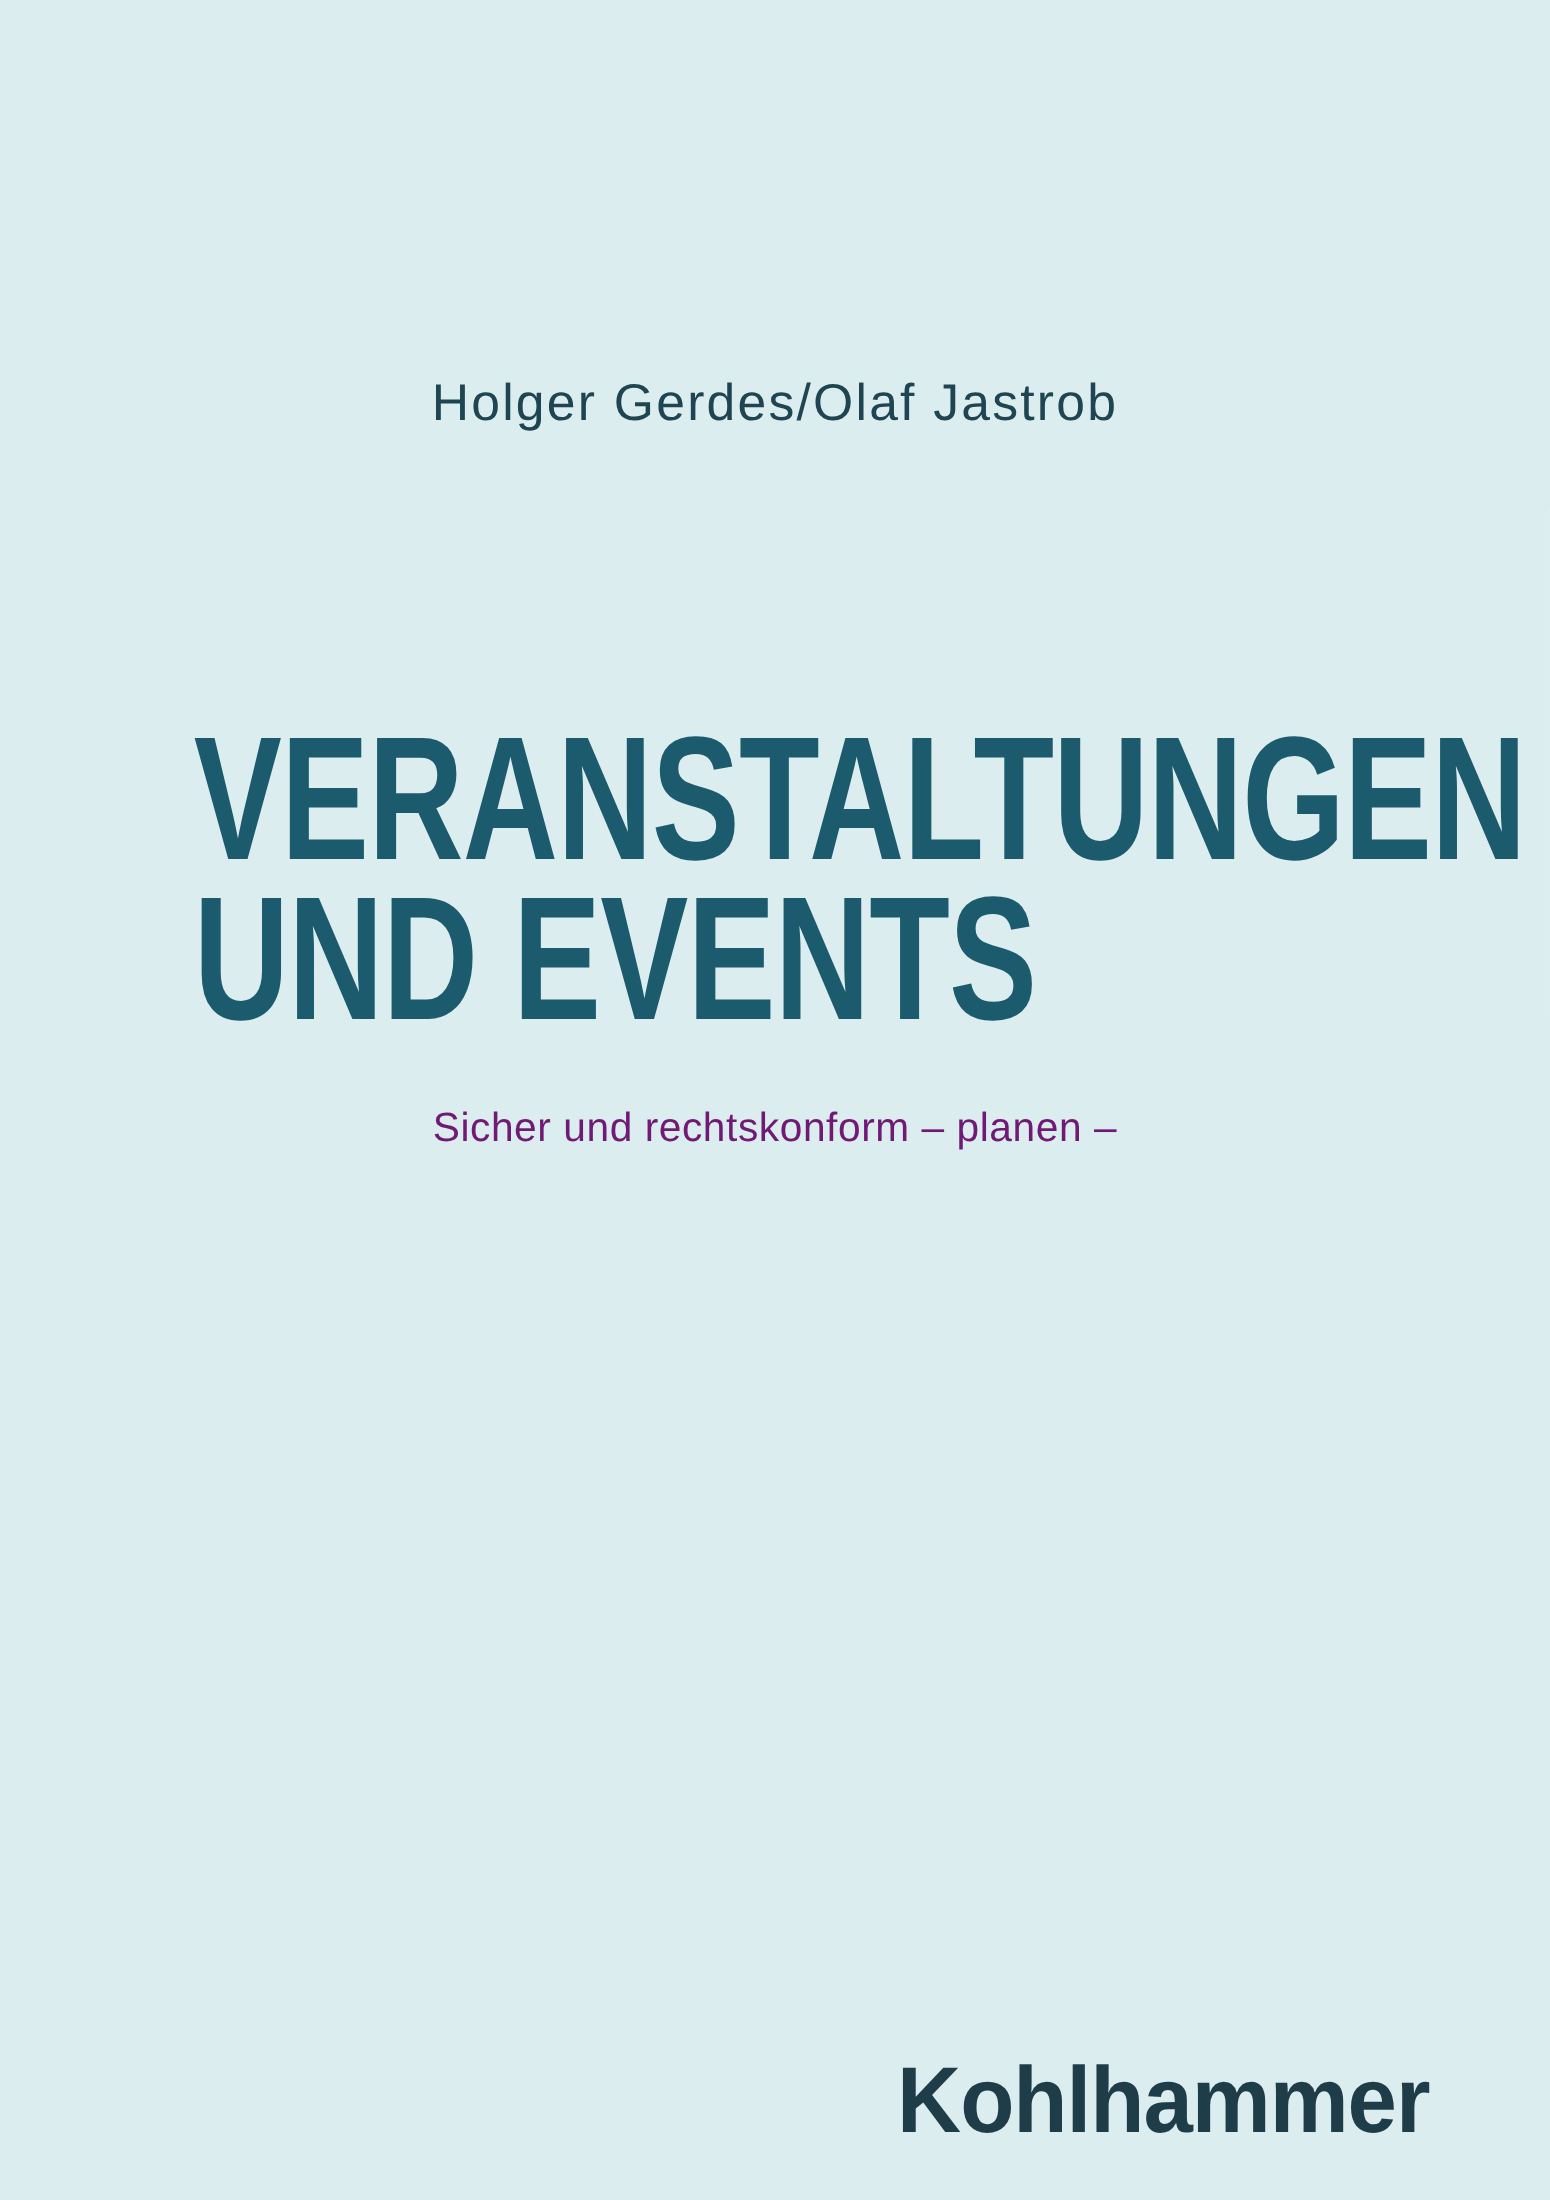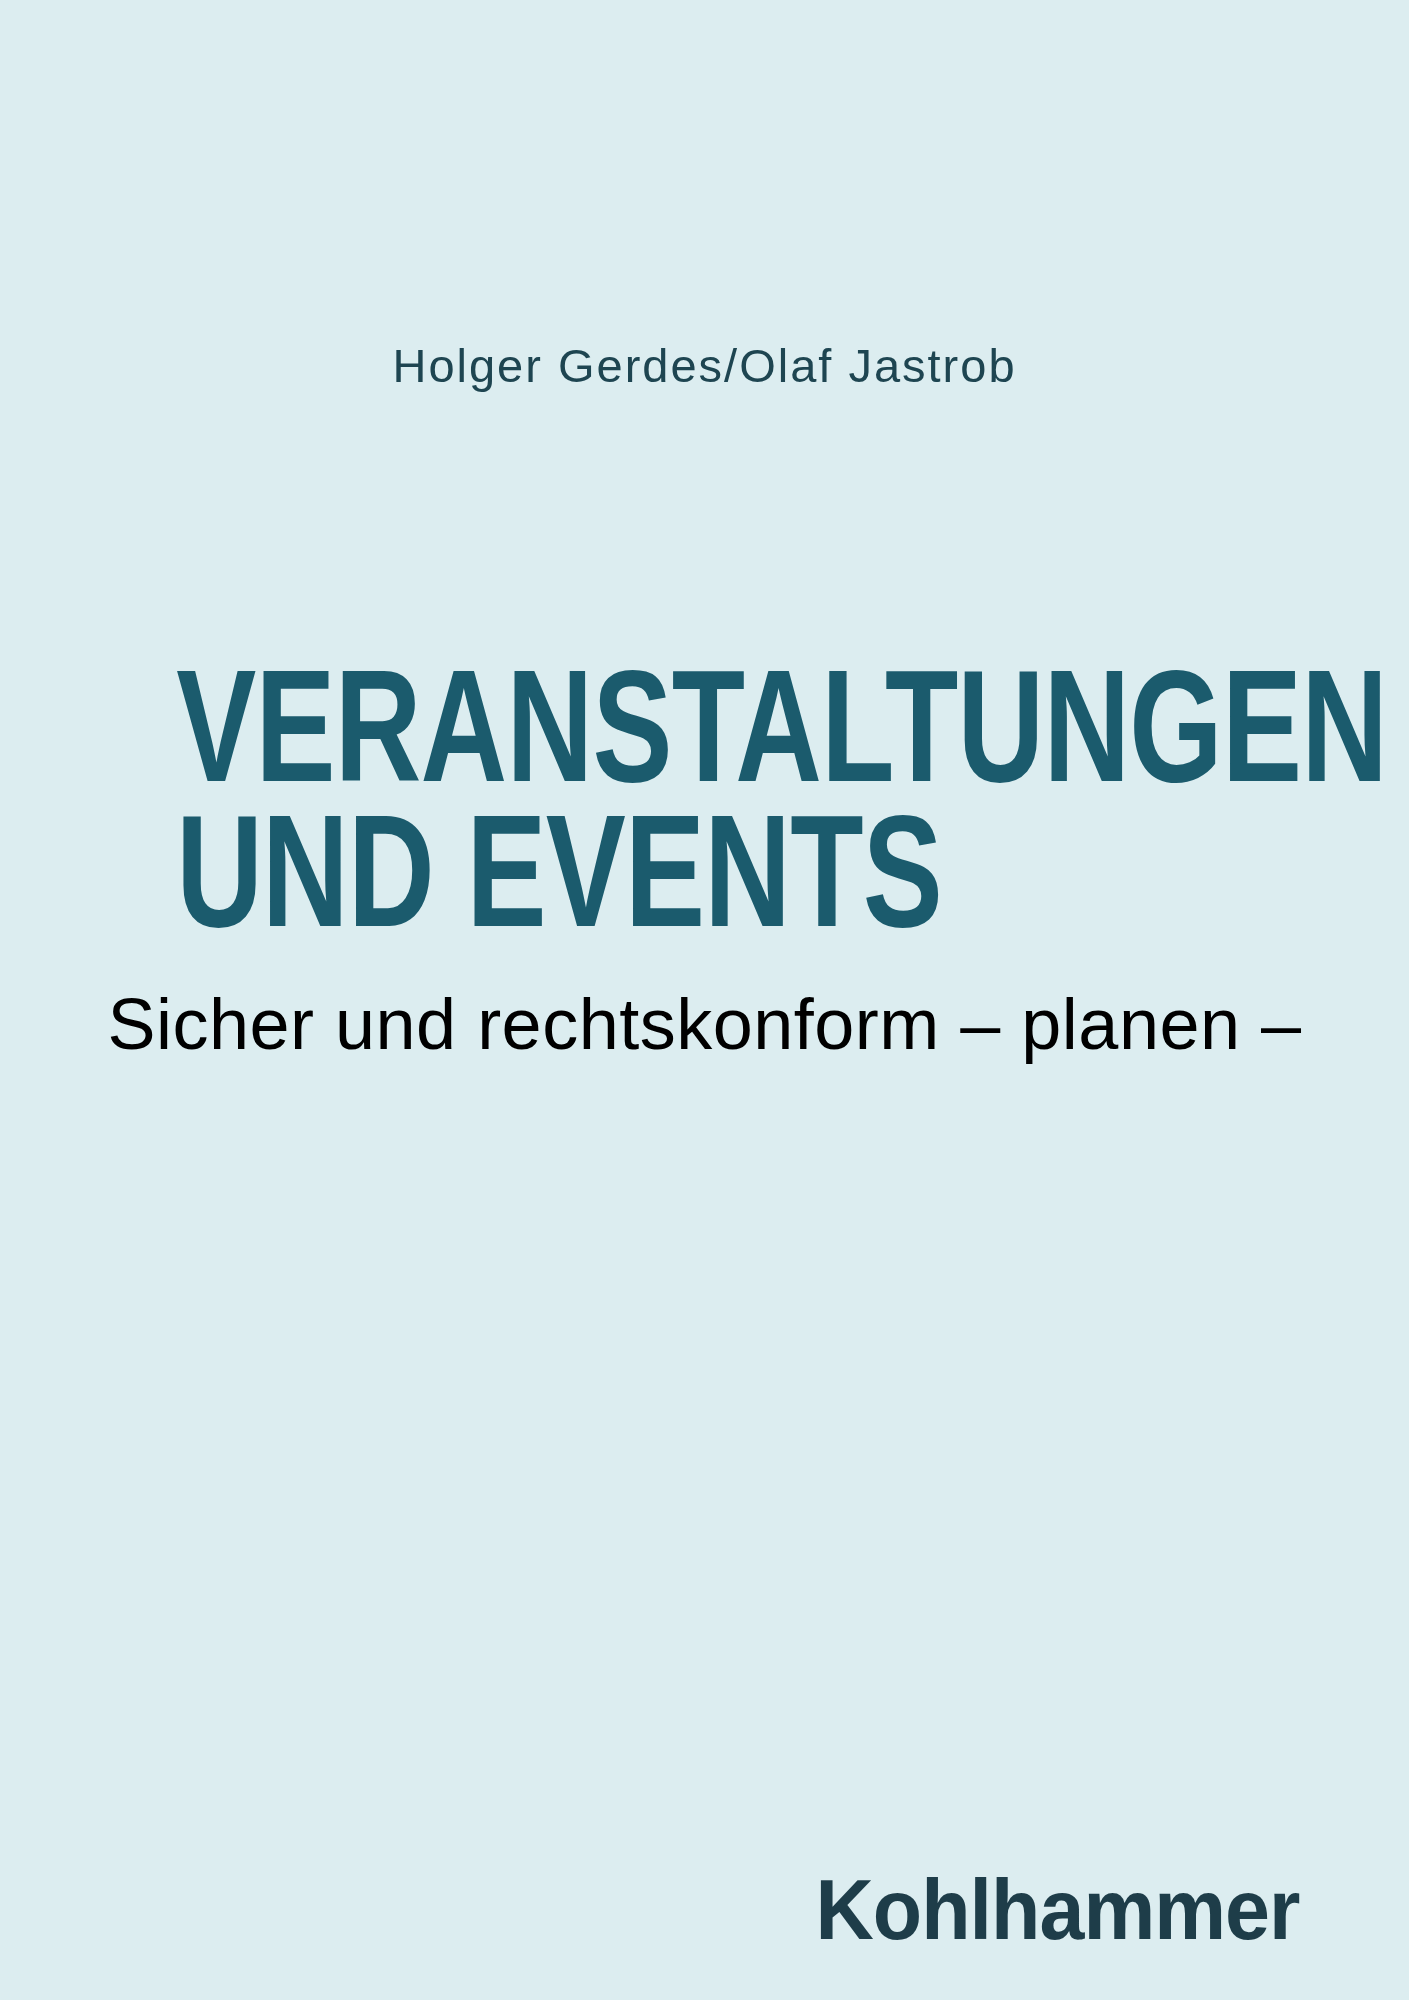--- a/index.html
+++ b/index.html
@@ -50,24 +50,24 @@
     transform-origin: 50% 50%;
     white-space: nowrap;
   }
 
   .subtitle-block {
     position: absolute;
     top: 988px;
     left: 0;
     width: 100%;
     text-align: center;
-    font-size: 72px;
+    font-size: 37px;
     line-height: 73px;
     letter-spacing: 0.5px;
-    color: #000000;
+    color: #701a75;
   }
 
   .subtitle-block .subtitle-line {
     display: block;
     white-space: nowrap;
   }
 
   .publisher-logo {
     position: absolute;
     top: 1867px;

